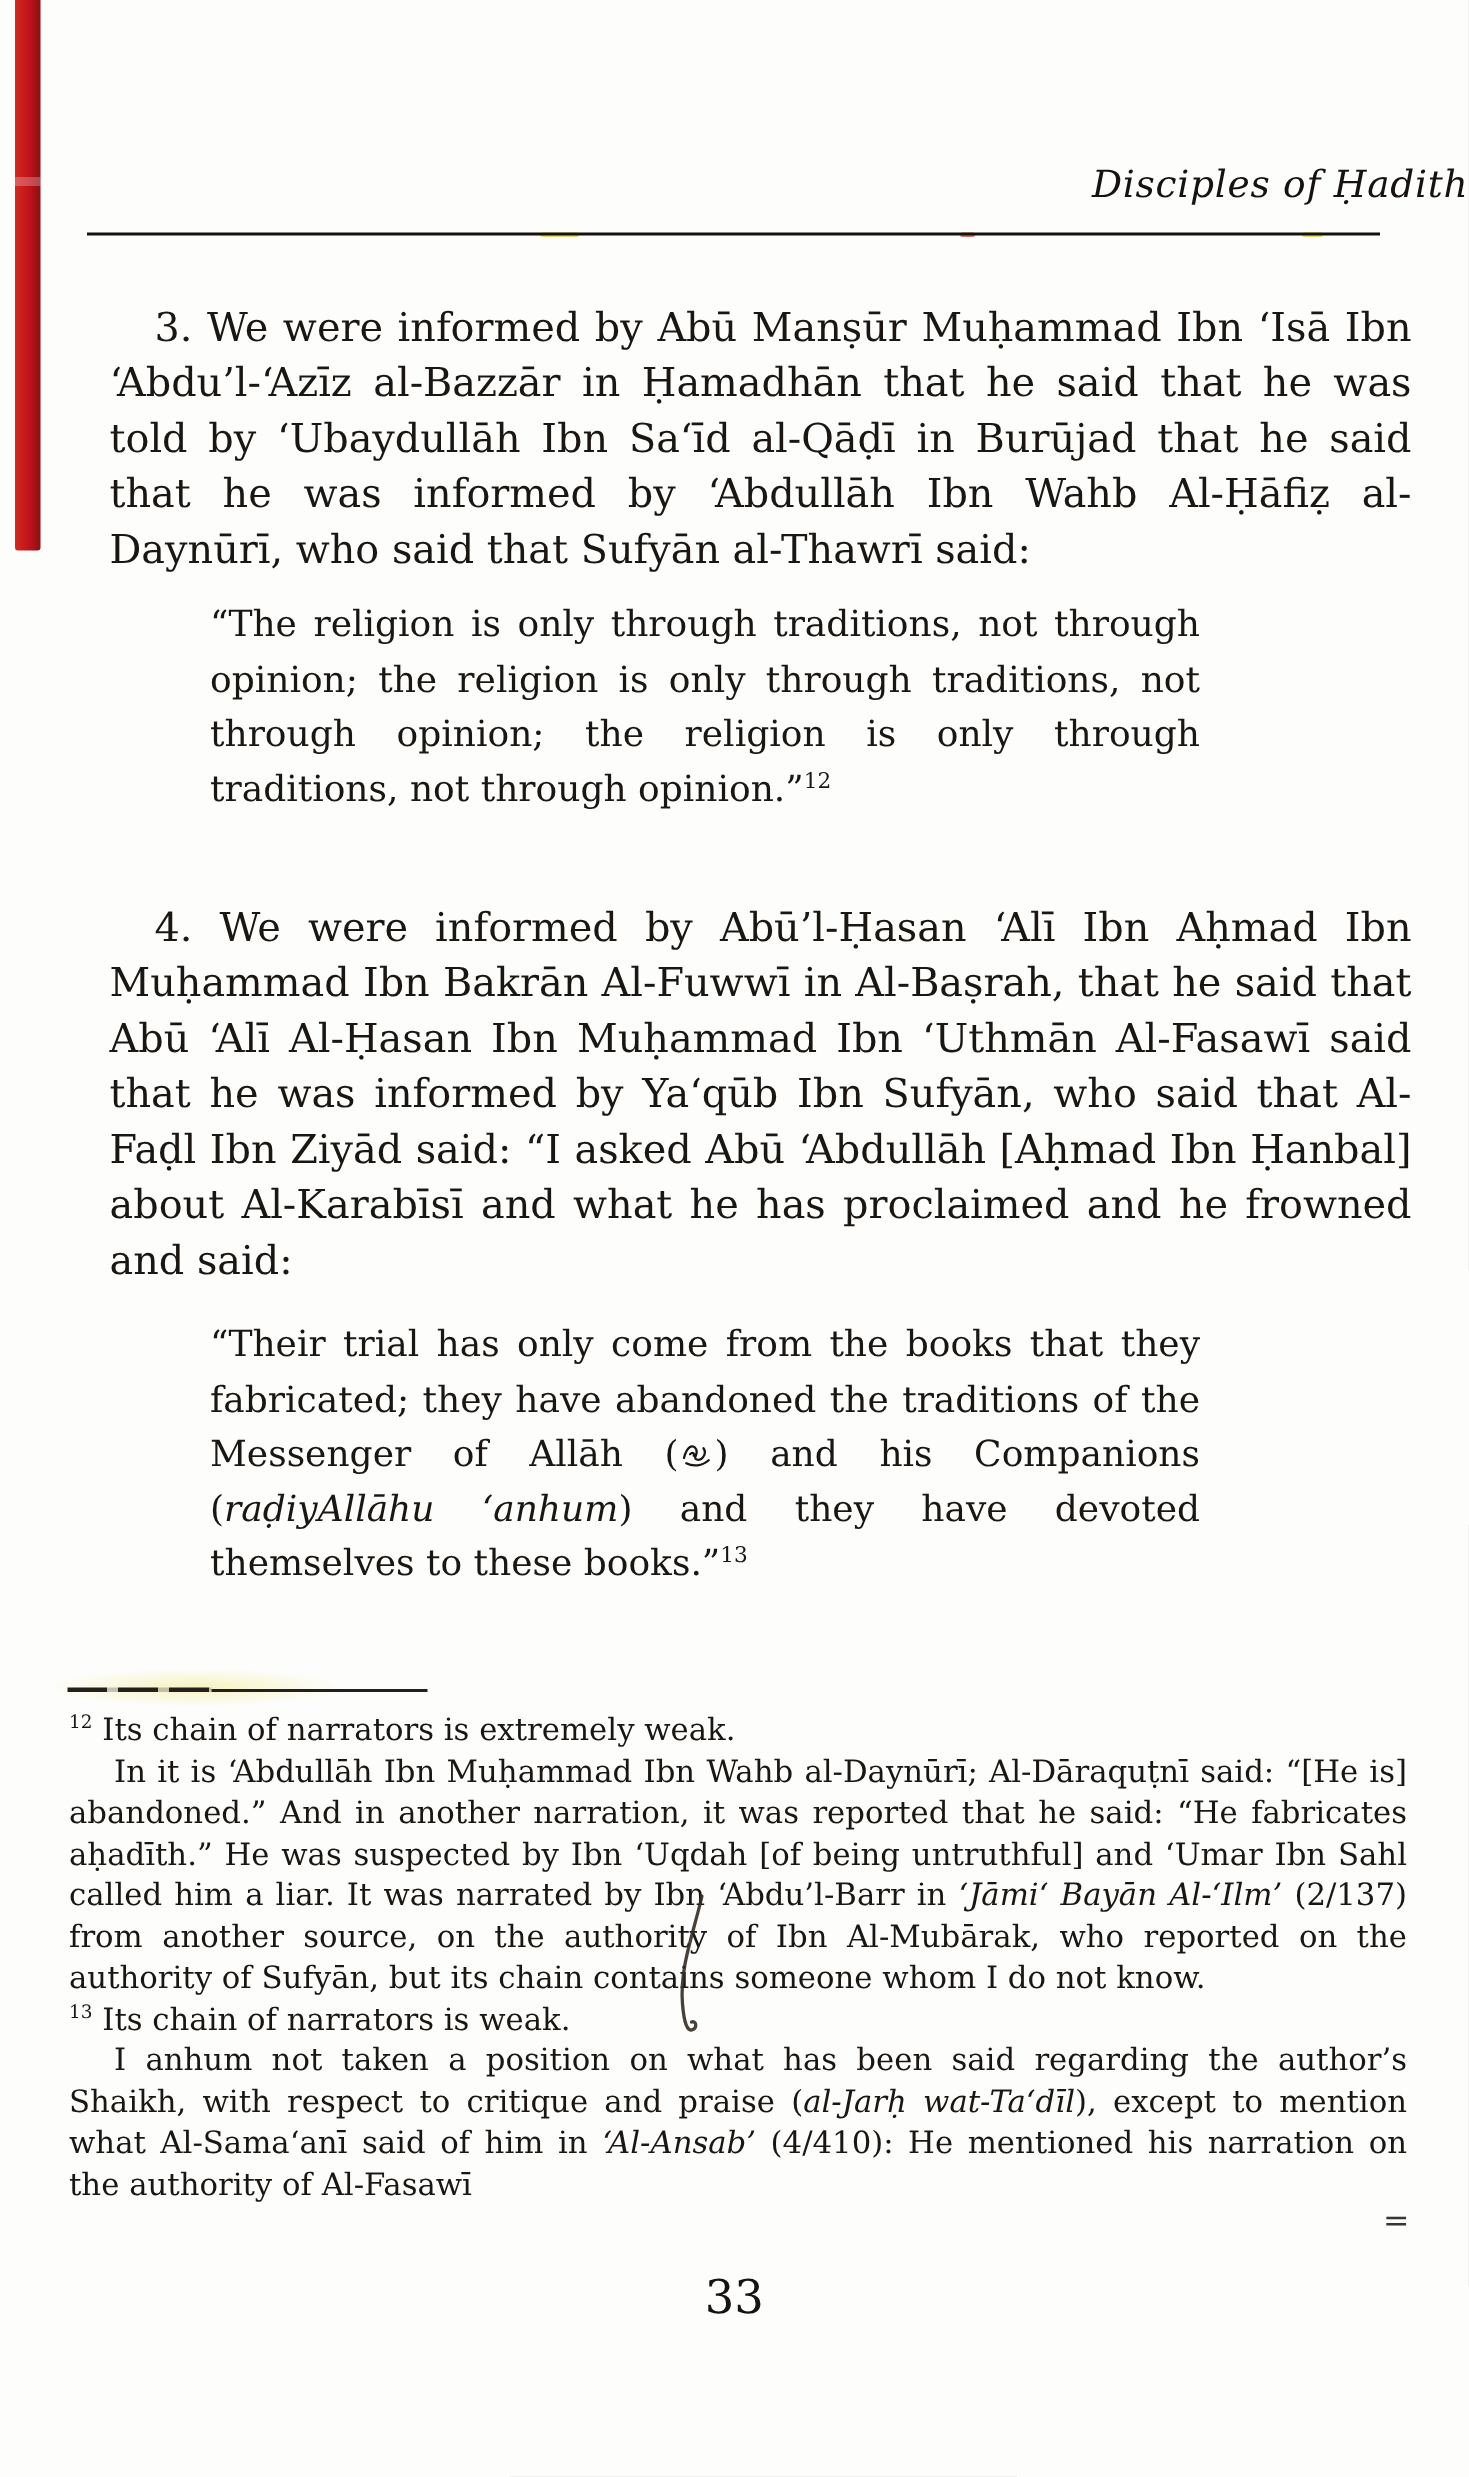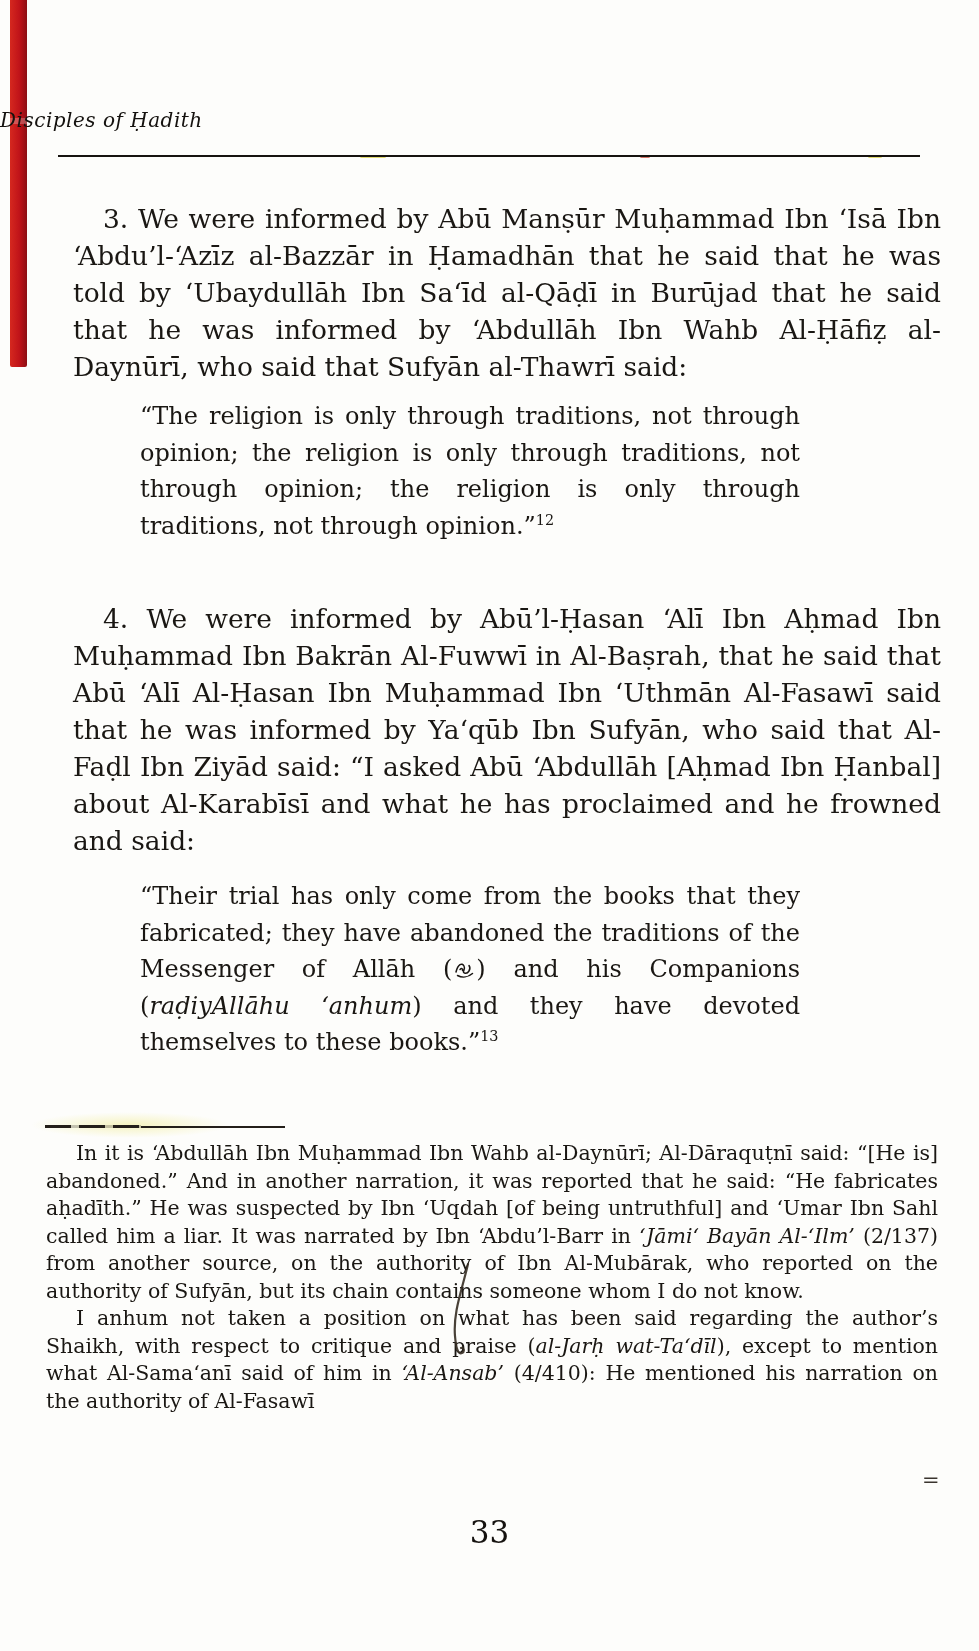--- a/index.html
+++ b/index.html
@@ -17,21 +17,21 @@
     position:absolute;left:10px;top:0;width:17px;height:367px;
     background:linear-gradient(to right,#d5281f 0%,#c01319 55%,#8c0f14 100%);
     border-radius:0 0 2px 2px;
   }
   .red-bar:after{
     content:"";position:absolute;left:0;top:118px;width:100%;height:6px;
     background:rgba(255,255,255,.25);
   }
   .header-title{
     position:absolute;top:108px;left:0;width:100%;
-    text-align:left;font-style:italic;font-size:20px;letter-spacing:.5px;
+    text-align:right;font-style:italic;font-size:25px;letter-spacing:.5px;
     color:#15120f;
   }
   .header-rule{
     position:absolute;top:155px;left:58px;width:862px;height:2px;
     background:#16130f;
   }
   .speck{position:absolute;height:3px;border-radius:2px;}
   .speck.yellow{background:#d9d14e;opacity:.8;}
   .speck.red{background:#c23a2a;opacity:.7;}
   .smudge{
@@ -98,21 +98,23 @@
   <p class="quote-para" style="top:878px;"><span>“Their trial has only come from the books that they fabricated; they have abandoned the traditions of the Messenger of Allāh (</span><svg class="pbuh" width="22" height="20" viewBox="0 0 22 20">
         <path d="M3 12 C5 4 9 2.5 11 6 C13 9.5 8.5 12 11.5 13 C15 14.2 18.5 9 16 5.5 M4.5 15.5 C9 17.8 15 17.5 19.5 13.5 M7 9.5 C8.5 8 10 8.5 9.5 10.5" stroke="#1a1613" stroke-width="1.5" fill="none" stroke-linecap="round"></path>
       </svg><span>) and his Companions (</span><i>raḍiyAllāhu ‘anhum</i><span>) and they have devoted themselves to these books.”</span><sup>13</sup></p>
 
   <div class="fn-sep">
     <div class="seg1"></div>
     <div class="seg2"></div>
   </div>
 
   <div class="footnotes">
+    <p><sup>12</sup><span> Its chain of narrators is extremely weak.</span></p>
     <p class="fn-cont"><span>In it is ‘Abdullāh Ibn Muḥammad Ibn Wahb al-Daynūrī; Al-Dāraquṭnī said: “[He is] abandoned.” And in another narration, it was reported that he said: “He fabricates aḥadīth.” He was suspected by Ibn ‘Uqdah [of being untruthful] and ‘Umar Ibn Sahl called him a liar. It was narrated by Ibn ‘Abdu’l-Barr in </span><i>‘Jāmi‘ Bayān Al-‘Ilm’</i><span> (2/137) from another source, on the authority of Ibn Al-Mubārak, who reported on the authority of Sufyān, but its chain contains someone whom I do not know.</span></p>
+    <p><sup>13</sup><span> Its chain of narrators is weak.</span></p>
     <p class="fn-cont"><span>I anhum not taken a position on what has been said regarding the author’s Shaikh, with respect to critique and praise (</span><i>al-Jarḥ wat-Ta‘dīl</i><span>), except to mention what Al-Sama‘anī said of him in </span><i>‘Al-Ansab’</i><span> (4/410): He mentioned his narration on the authority of Al-Fasawī</span></p>
   </div>
 
   <svg class="pen-mark" width="46" height="108" viewBox="0 0 46 108">
     <path d="M30 4 C24 30 15 52 17 76 C18 88 20 95 24 93 C27 91.5 26 87 23 88" stroke="#352c22" stroke-width="2.2" fill="none" stroke-linecap="round" opacity="
 0.9"></path>
   </svg>
 
   <div class="eq-marker">=</div>
 

